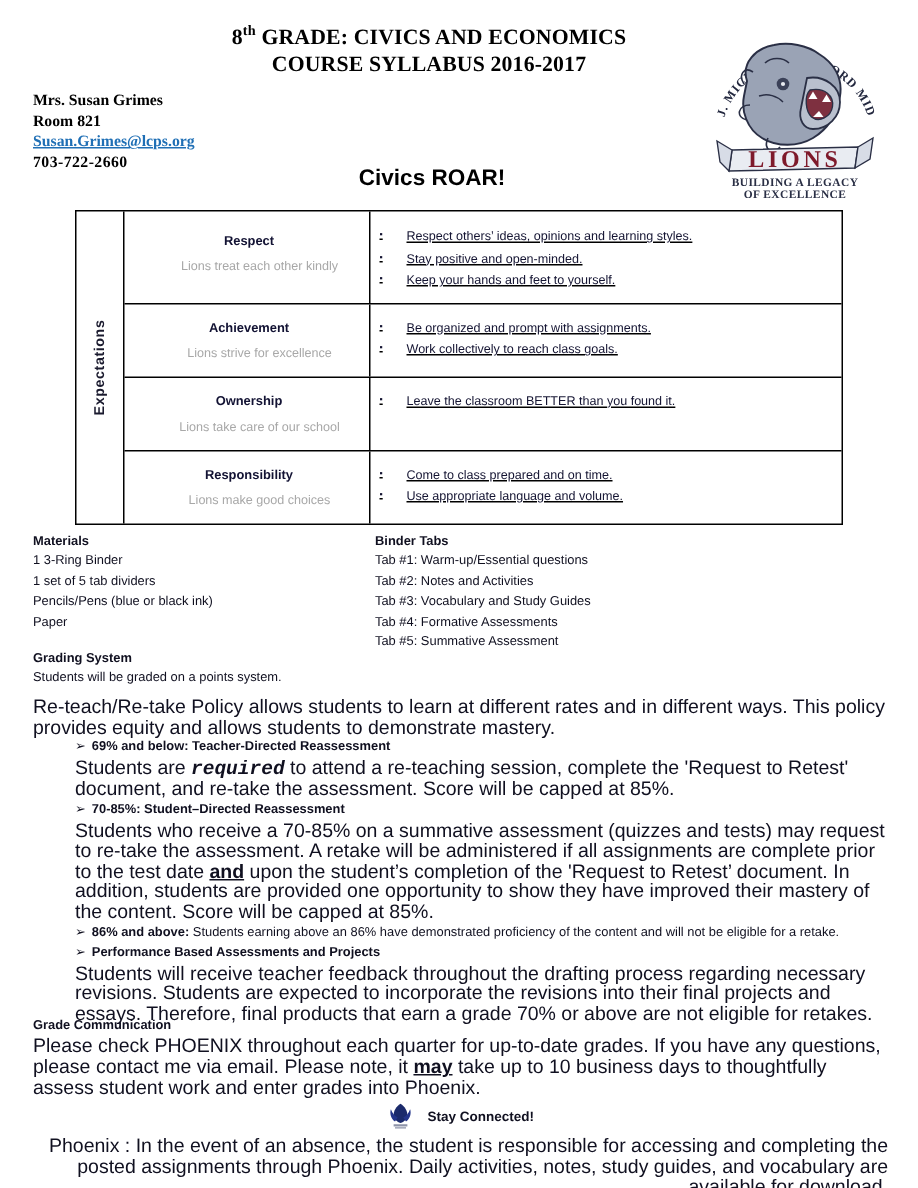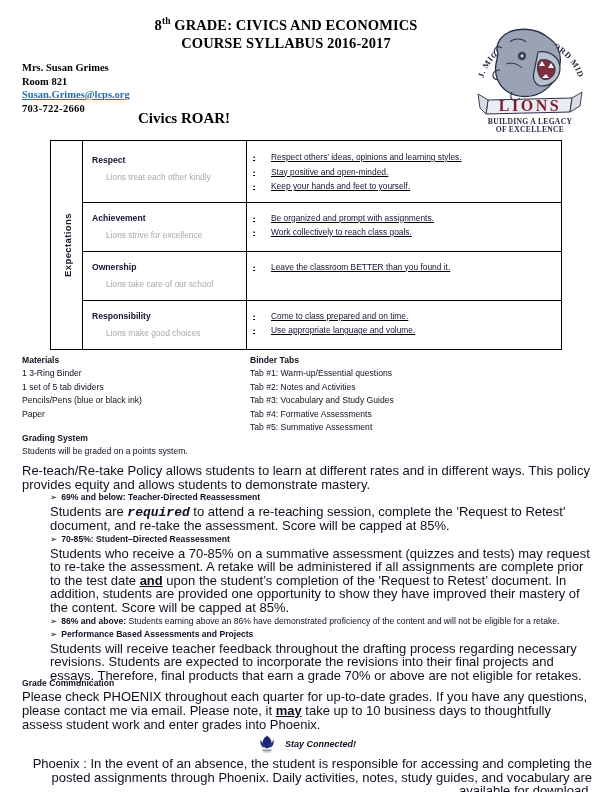--- a/index.html
+++ b/index.html
@@ -66,21 +66,22 @@
   .contact .phone {
     font-family: "Liberation Serif", serif;
     font-weight: bold;
     letter-spacing: 0.3px;
   }
   .roar-title {
     position: absolute;
     left: 138px;
     top: 110px;
     width: 300px;
-    font-family: Liberation Serif, serif;
+    text-align: center;
+    font-family: Liberation Sans, sans-serif;
     font-weight: bold;
     font-size: 15px;
   }
 
   
   .logo {
     position: absolute;
     left: 466px;
     top: 8px;
     width: 128px;
@@ -124,20 +125,21 @@
     border-bottom: 1.6px solid #000;
     box-sizing: border-box;
   }
   .exp-row:last-child { border-bottom: none; }
   .exp-left {
     width: 164px;
     flex: 0 0 164px;
     border-right: 1.6px solid #000;
     box-sizing: border-box;
     padding: 9px 6px 9px 9px;
+    text-align: center;
   }
   .exp-name {
     font-size: 8.6px;
     font-weight: bold;
     color: #121233;
     line-height: 13px;
   }
   .exp-sub {
     font-size: 8.4px;
     color: #a8a8a8;
@@ -242,21 +244,20 @@
 
   .stay-row {
     position: absolute;
     left: 0;
     top: 733px;
     width: 612px;
     text-align: center;
     font-size: 9px;
     font-weight: bold;
     color: #101020;
-    font-style: italic;
   }
   .stay-row .stay-icon {
     display: inline-block;
     vertical-align: middle;
     width: 22px;
     height: 22px;
     margin-right: 7px;
   }
   .stay-row .stay-text { vertical-align: middle; }
 

